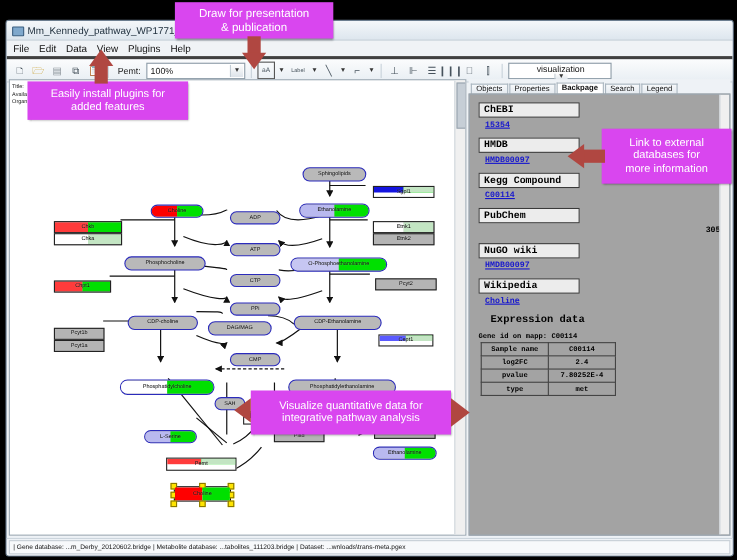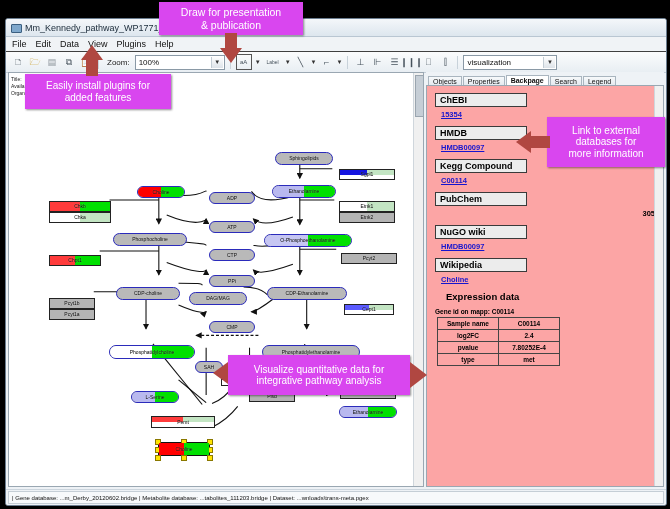--- a/index.html
+++ b/index.html
@@ -10,21 +10,21 @@
   .win{position:absolute;left:5px;top:18px;width:660px;height:486px;
        background:#eef2f6;border:1px solid #6b7d8f;border-radius:3px;
        box-shadow:0 0 6px rgba(0,0,0,.6);overflow:hidden;}
   .titlebar{height:17px;background:linear-gradient(#f4f7fa,#dde6ee);
             border-bottom:1px solid #b9c6d2;display:flex;align-items:center;padding:0 4px;}
   .titlebar .tb-icon{width:11px;height:11px;margin-right:4px;position:relative;flex:0 0 auto;}
   .titlebar .tb-icon:before{content:"";position:absolute;left:1px;top:2px;width:9px;height:7px;
        background:#7fa8cc;border:1px solid #3b5f80;border-radius:1px;}
   .title-text{font-size:9px;color:#20303e;white-space:nowrap;overflow:hidden;}
 
-  .menubar{height:14px;background:#f0f3f6;border-bottom:1px solid #404040;
+  .menubar{height:14px;background:#f0f3f6;border-bottom:3px solid #404040;
            display:flex;align-items:center;padding-left:6px;gap:9px;}
   .menubar span{font-size:9px;color:#111;}
 
   .toolbar{height:20px;background:linear-gradient(#fbfcfd,#e8eef3);
            border-bottom:1px solid #c3ced8;display:flex;align-items:center;padding-left:5px;gap:3px;}
   .tbtn{width:14px;height:14px;display:inline-flex;align-items:center;justify-content:center;
         font-size:9px;color:#46525c;line-height:1;}
   .tsep{width:1px;height:13px;background:#c8d2da;margin:0 2px;}
   .zoomlabel{font-size:8px;color:#1a1a1a;margin:0 2px 0 3px;}
   .combo{height:13px;border:1px solid #8a99a6;background:#fff;display:inline-flex;align-items:center;
@@ -55,21 +55,21 @@
 
   
   .handles span{position:absolute;width:4px;height:4px;background:#ffe400;border:1px solid #8a7800;}
 
   
   .side{width:238px;flex:0 0 auto;margin:2px 2px 2px 0;background:#eef2f6;display:flex;flex-direction:column;}
   .tabs{display:flex;align-items:flex-end;height:14px;padding-left:2px;gap:1px;}
   .tab{font-size:7px;padding:1px 4px;background:linear-gradient(#f7f9fb,#e2e8ee);
        border:1px solid #a9b5bf;border-bottom:none;color:#111;}
   .tab.active{background:#fff;font-weight:bold;padding-bottom:2px;}
-  .panel{flex:1 1 auto;background:#fca5a5;border:1px solid #9aa7b2;margin-top:-1px;position:relative;overflow:hidden;}
+  .panel{flex:1 1 auto;background:#a3a3a3;border:1px solid #9aa7b2;margin-top:-1px;position:relative;overflow:hidden;font-family:Liberation Mono, monospace;}
   .panel-inner{position:absolute;left:0;top:0;right:8px;bottom:0;padding:7px 0 0 8px;}
   .dbhdr{width:92px;border:1px solid #3a3a3a;background:#ececec;font-size:9px;font-weight:bold;
          color:#000;padding:1px 4px;box-sizing:border-box;}
   .dblink{font-size:7.5px;color:#1515cf;text-decoration:underline;display:block;margin:3px 0 7px 6px;font-weight:bold;}
   .dbplain{font-size:7.5px;color:#000;display:block;margin:3px 0 7px 6px;font-weight:bold;text-align:right;}
   .exphdr{font-size:9.5px;font-weight:bold;color:#000;margin:2px 0 6px 11px;}
   .geneid{font-size:6.5px;font-weight:bold;color:#000;margin-bottom:2px;}
   table.exp{border-collapse:collapse;margin-left:2px;}
   table.exp td{border:1px solid #444;font-size:6.5px;font-weight:bold;color:#000;
         text-align:center;padding:2px 4px;min-width:52px;}
@@ -118,21 +118,21 @@
       <span>Help</span>
     </div>
 
     <div class="toolbar">
       <span class="tbtn">🗅</span>
       <span class="tbtn" style="color:#c79b26;">🗁</span>
       <span class="tbtn" style="color:#8c949b;">▤</span>
       <span class="tbtn">⧉</span>
       <span class="tbtn">📋</span>
       <span class="tsep"></span>
-      <span class="zoomlabel">Zoom:</span>
+      <span class="zoomlabel">Pemt:</span>
       <span class="combo" style="width:84px;">
         <span>100%</span>
         <span class="arw">▼</span>
       </span>
       <span class="tsep"></span>
       <span class="tbtn" style="border:1px solid #555;font-size:6px;">aA</span>
       <span class="caret">▼</span>
       <span class="tbtn" style="width:18px;font-size:5px;">Label</span>
       <span class="caret">▼</span>
       <span class="tbtn">╲</span>
@@ -140,21 +140,21 @@
       <span class="tbtn">⌐</span>
       <span class="caret">▼</span>
       <span class="tsep"></span>
       <span class="tbtn">⊥</span>
       <span class="tbtn">⊩</span>
       <span class="tbtn">☰</span>
       <span class="tbtn">❙❙❙</span>
       <span class="tbtn">⎕</span>
       <span class="tbtn">⫿</span>
       <span class="tsep"></span>
-      <span class="combo" style="width:88px;">
+      <span class="combo" style="width:88px;flex-direction:column;">
         <span>visualization</span>
         <span class="arw">▼</span>
       </span>
     </div>
 
     <div class="body-area">
 
       <div class="canvas-wrap">
         <div class="hdrtext">
           <div>Title:</div>

